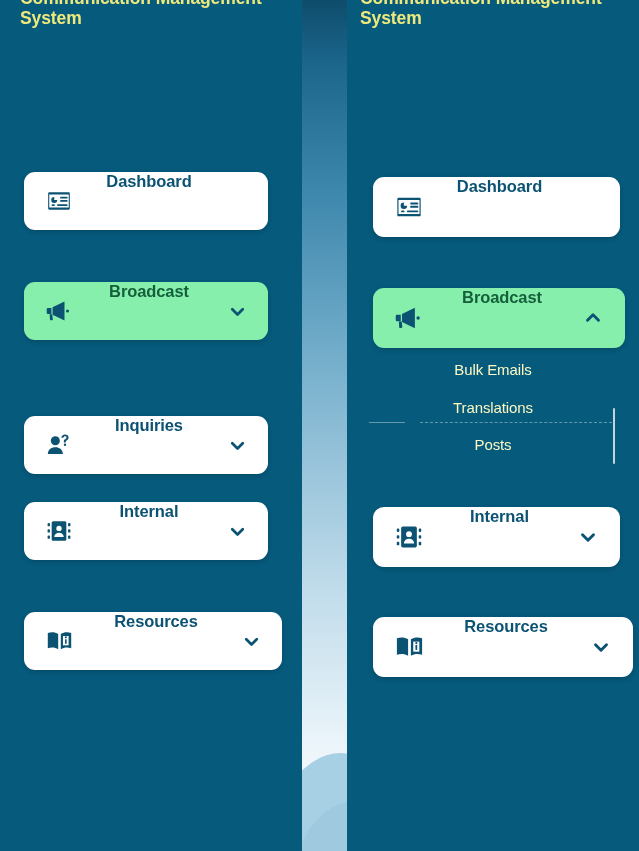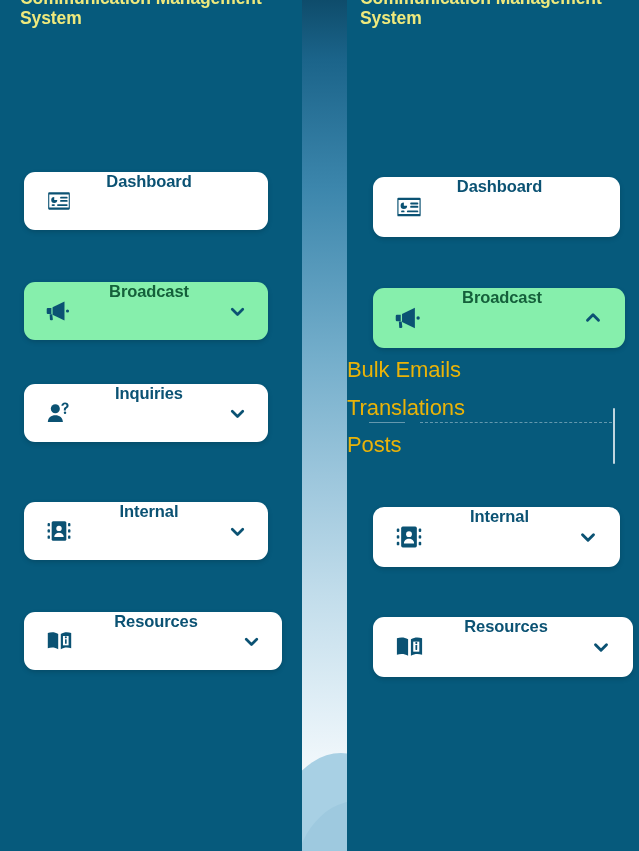--- a/index.html
+++ b/index.html
@@ -137,22 +137,23 @@
   #panel-right .nav-icon { width: 36px; }
   #panel-right .nav-chev { width: 32px; }
 
   
   .submenu {
     position: absolute;
     left: 347px;
     width: 292px;
   }
   .submenu-item {
-    color: #eab308;
-    font-size: 22px;
+    text-align: center;
+    color: #fef9c3;
+    font-size: 15px;
     line-height: 37.5px;
     height: 37.5px;
     cursor: pointer;
     letter-spacing: -0.1px;
   }
   .sub-divider {
     position: absolute;
     height: 0;
     border-top: 1px dashed rgba(255,255,255,0.38);
   }
@@ -205,21 +206,21 @@
         </svg>
       </span>
       <span class="nav-label">Broadcast</span>
       <span class="nav-chev">
         <svg width="21" height="21" viewBox="0 0 24 24" fill="none" stroke="currentColor" stroke-width="3.1" stroke-linecap="round" stroke-linejoin="round">
           <polyline points="6,9.5 12,15.5 18,9.5"></polyline>
         </svg>
       </span>
     </div>
 
-    <div class="nav-btn" style="top:384px; width:244px;">
+    <div class="nav-btn" style="top:416px; width:244px;">
       <span class="nav-icon">
         <svg width="28" height="26" viewBox="0 0 26 24" fill="currentColor">
           <circle cx="9.6" cy="8.1" r="4.2"></circle>
           <path d="M2.6 20.4c0-3.9 3.15-6.4 7-6.4s7 2.5 7 6.4H2.6z"></path>
           <path d="M18.6 2.2c1.9 0 3.3 1.15 3.3 2.85 0 1.25-.65 1.95-1.6 2.6-.75.5-.95.85-.95 1.5v.5h-1.85v-.8c0-1.1.45-1.75 1.4-2.4.8-.55 1.05-.9 1.05-1.45 0-.7-.55-1.15-1.4-1.15-.8 0-1.4.5-1.45 1.35h-1.9c.05-1.75 1.45-3 3.4-3z"></path>
           <circle cx="18.6" cy="11.7" r="1.15"></circle>
         </svg>
       </span>
       <span class="nav-label">Inquiries</span>
       <span class="nav-chev">

